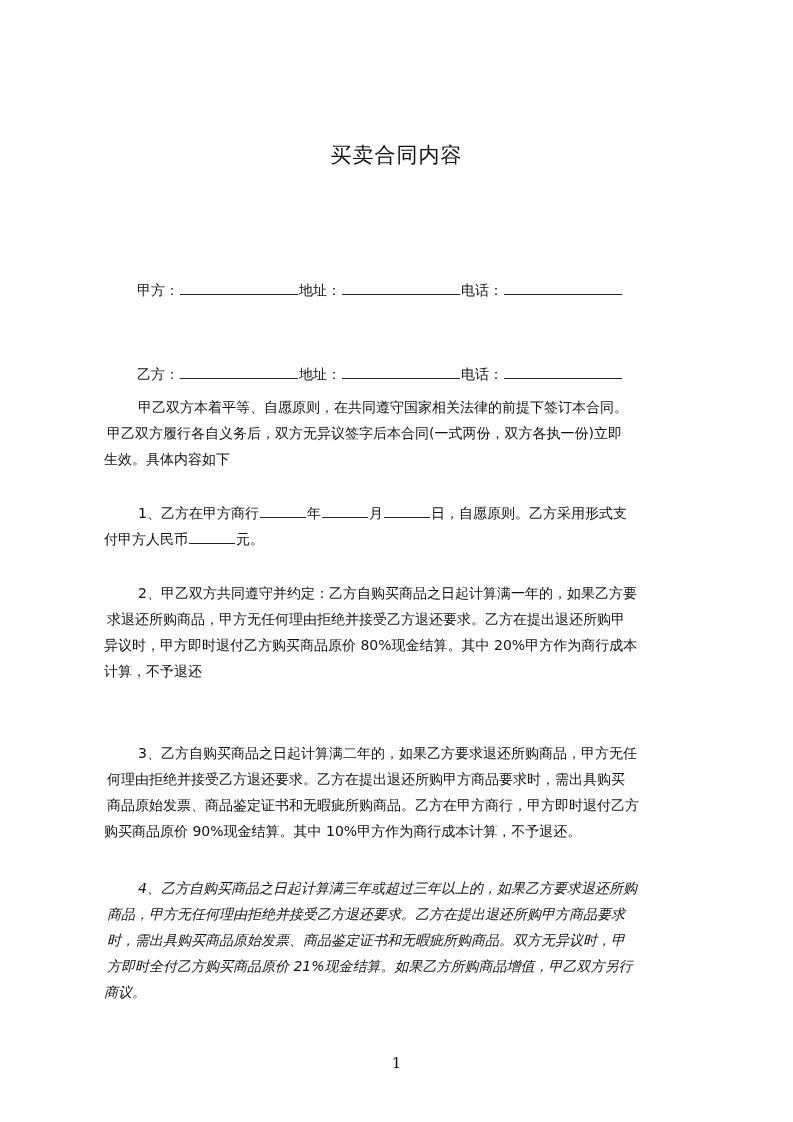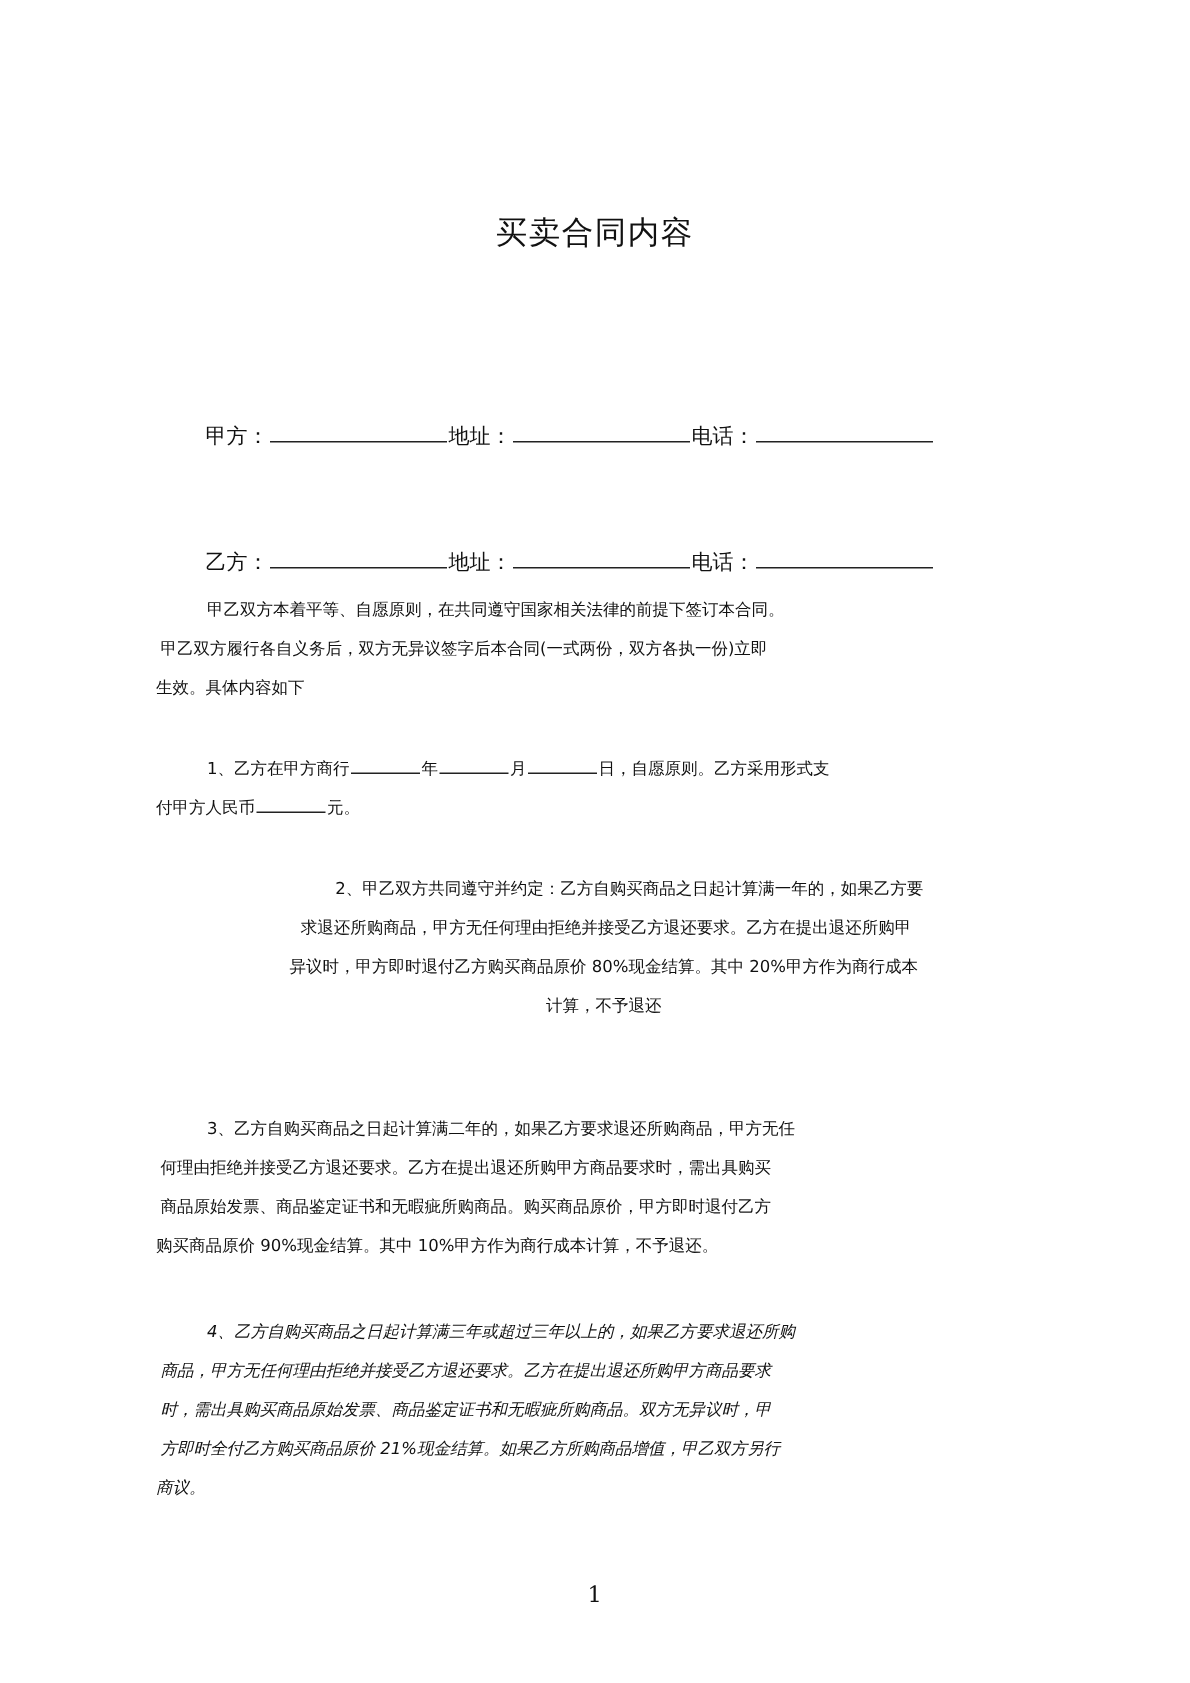--- a/index.html
+++ b/index.html
@@ -46,21 +46,21 @@
       vertical-align: baseline;
       margin: 0 1px;
     }
     .blank.long { width: 118px; }
     .blank.short { width: 46px; }
     .para {
       position: absolute;
       left: 104px;
       width: 597px;
       overflow: hidden;
-      font-size: 11px;
+      font-size: 14px;
     }
     .line {
       height: 26px;
       line-height: 26px;
       white-space: nowrap;
       overflow: hidden;
     }
     .line.first { padding-left: 34px; }
     .line.mid { padding-left: 3px; }
     .page-number {
@@ -107,31 +107,31 @@
 
   <div class="para" style="top:500px;">
     <div class="line first">
       <span>1、乙方在甲方商行</span><span class="blank short"></span><span>年</span><span class="blank short"></span><span>月</span><span class="blank short"></span><span>日，自愿原则。乙方采用形式支</span>
     </div>
     <div class="line">
       <span>付甲方人民币</span><span class="blank short"></span><span>元。</span>
     </div>
   </div>
 
-  <div class="para" style="top:580px;text-align:center;">
+  <div class="para" style="top:580px;">
     <div class="line first">2、甲乙双方共同遵守并约定：乙方自购买商品之日起计算满一年的，如果乙方要</div>
     <div class="line mid">求退还所购商品，甲方无任何理由拒绝并接受乙方退还要求。乙方在提出退还所购甲</div>
     <div class="line">异议时，甲方即时退付乙方购买商品原价 80%现金结算。其中 20%甲方作为商行成本</div>
     <div class="line">计算，不予退还</div>
   </div>
 
   <div class="para" style="top:740px;">
     <div class="line first">3、乙方自购买商品之日起计算满二年的，如果乙方要求退还所购商品，甲方无任</div>
     <div class="line mid">何理由拒绝并接受乙方退还要求。乙方在提出退还所购甲方商品要求时，需出具购买</div>
-    <div class="line mid">商品原始发票、商品鉴定证书和无暇疵所购商品。购买商品原价，甲方即时退付乙方</div>
+    <div class="line mid">商品原始发票、商品鉴定证书和无暇疵所购商品。乙方在甲方商行，甲方即时退付乙方</div>
     <div class="line">购买商品原价 90%现金结算。其中 10%甲方作为商行成本计算，不予退还。</div>
   </div>
 
   <div class="para" style="top:875px;font-style:italic;">
     <div class="line first">4、乙方自购买商品之日起计算满三年或超过三年以上的，如果乙方要求退还所购</div>
     <div class="line mid">商品，甲方无任何理由拒绝并接受乙方退还要求。乙方在提出退还所购甲方商品要求</div>
     <div class="line mid">时，需出具购买商品原始发票、商品鉴定证书和无暇疵所购商品。双方无异议时，甲</div>
     <div class="line mid">方即时全付乙方购买商品原价 21%现金结算。如果乙方所购商品增值，甲乙双方另行</div>
     <div class="line">商议。</div>
   </div>

